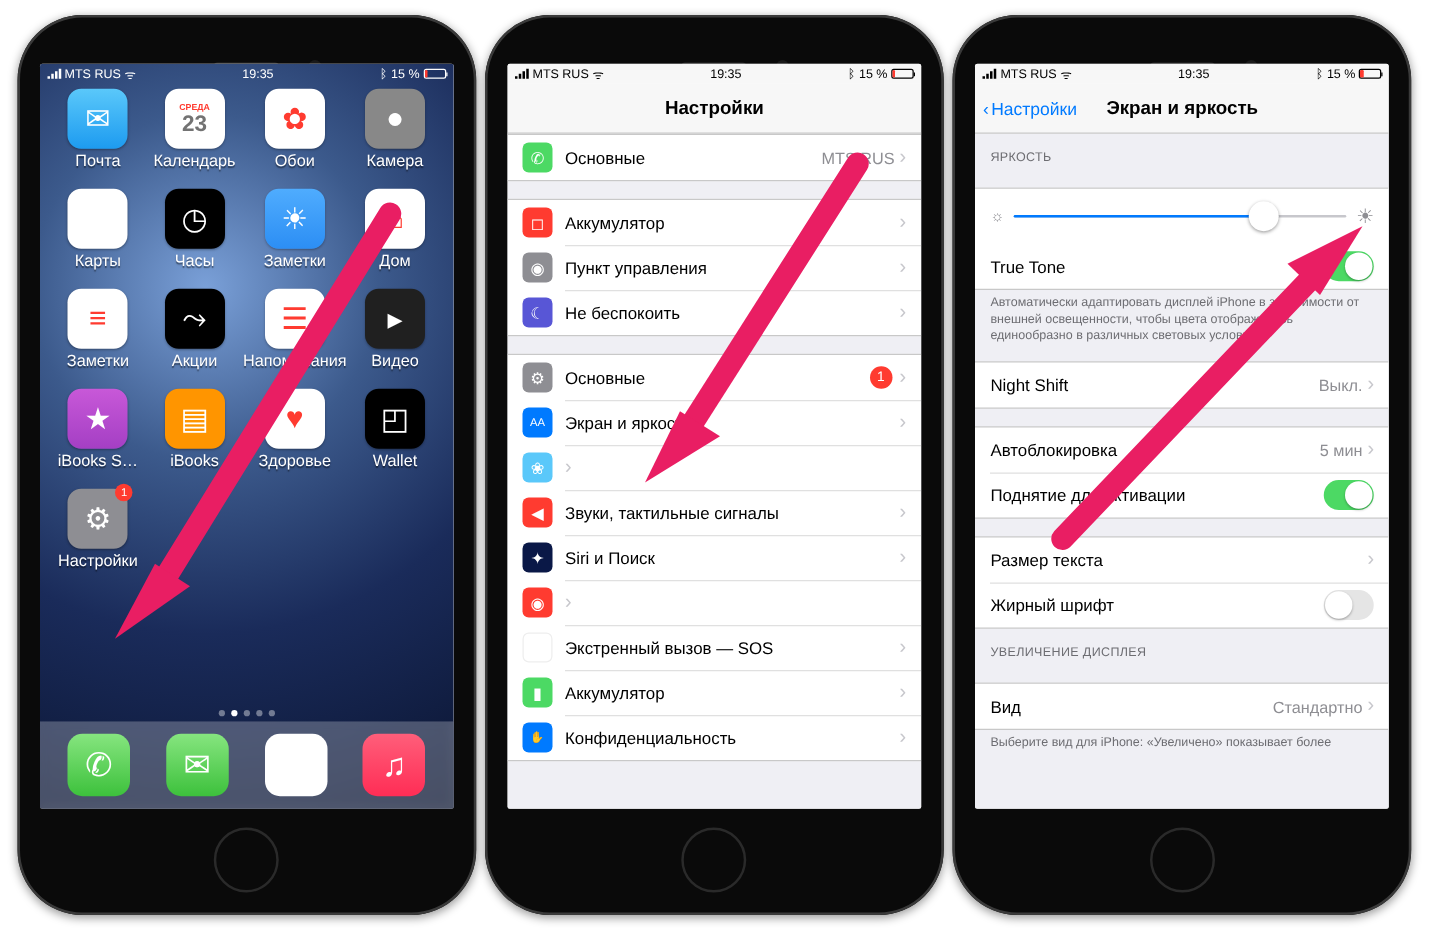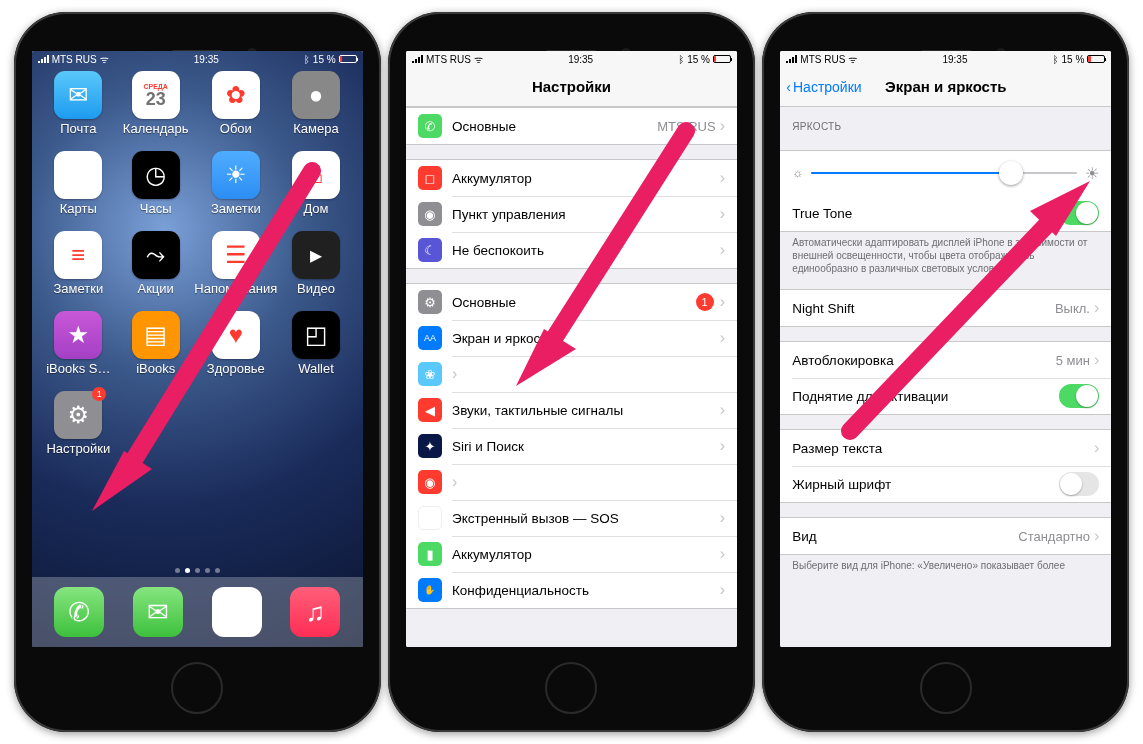--- a/index.html
+++ b/index.html
@@ -389,20 +389,21 @@
           <div class="rlbl">Размер текста</div>
           <div class="chev">›</div>
         </div>
         <div class="row no-icon">
           <div class="rlbl">Жирный шрифт</div>
           <div class="toggle">
               <div class="knob"></div>
             </div>
         </div>
       </div>
+      <div class="section-h">УВЕЛИЧЕНИЕ ДИСПЛЕЯ</div>
       <div class="group">
         <div class="row no-icon">
           <div class="rlbl">Вид</div>
           <div class="rval">Стандартно</div>
           <div class="chev">›</div>
         </div>
       </div>
       <div class="section-f">Выберите вид для iPhone: «Увеличено» показывает более</div>
     </div>
     <svg class="arrow" style="left:50px;top:120px;width:270px;height:280px" viewBox="0 0 270 280">

